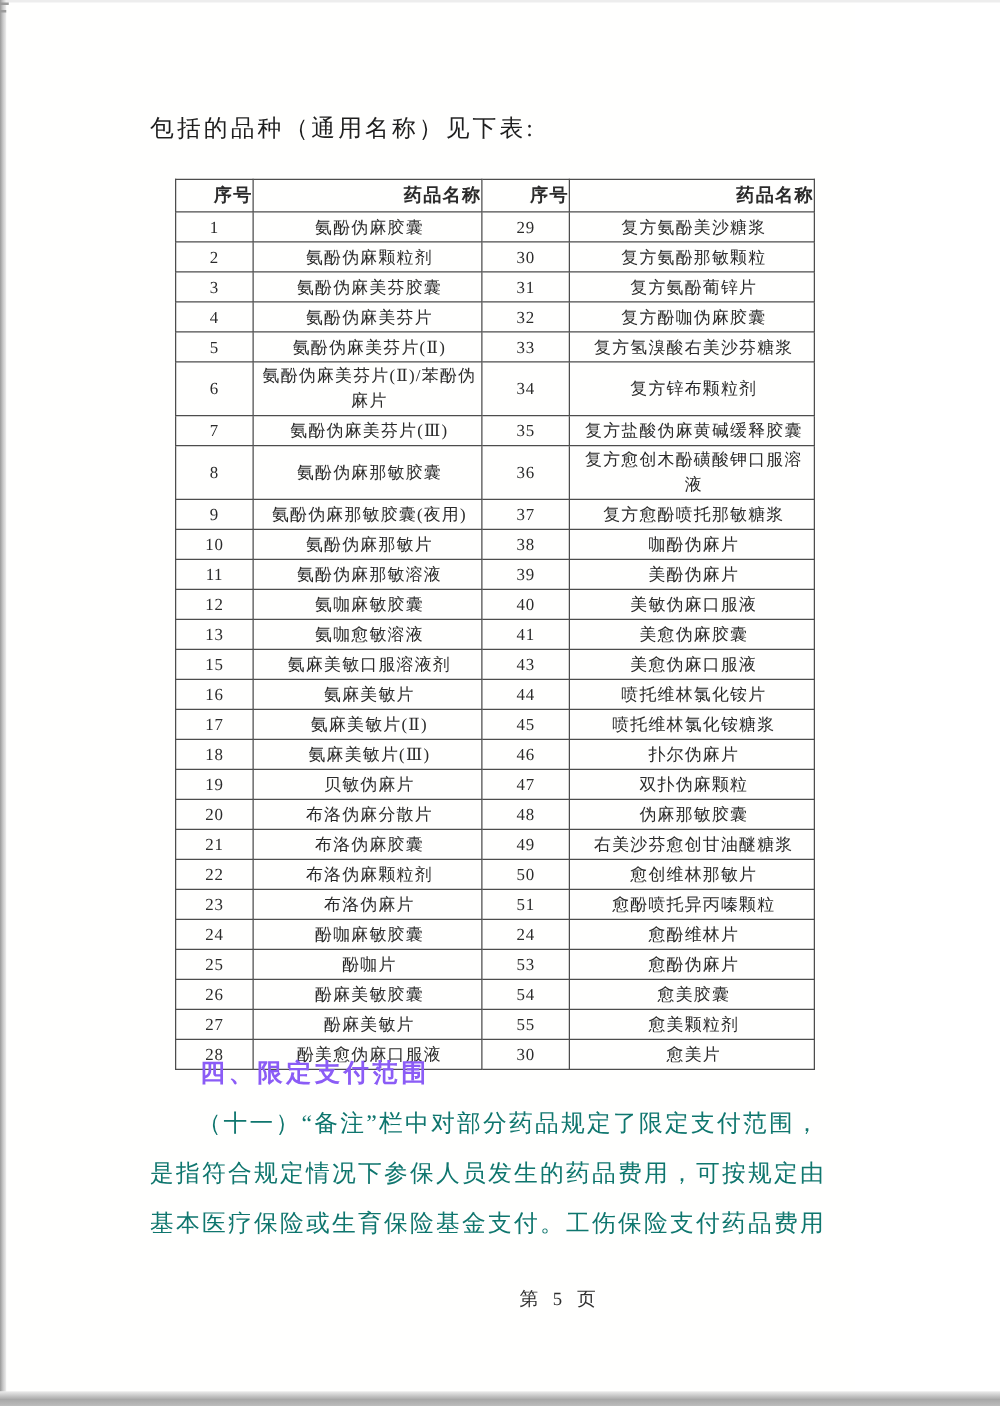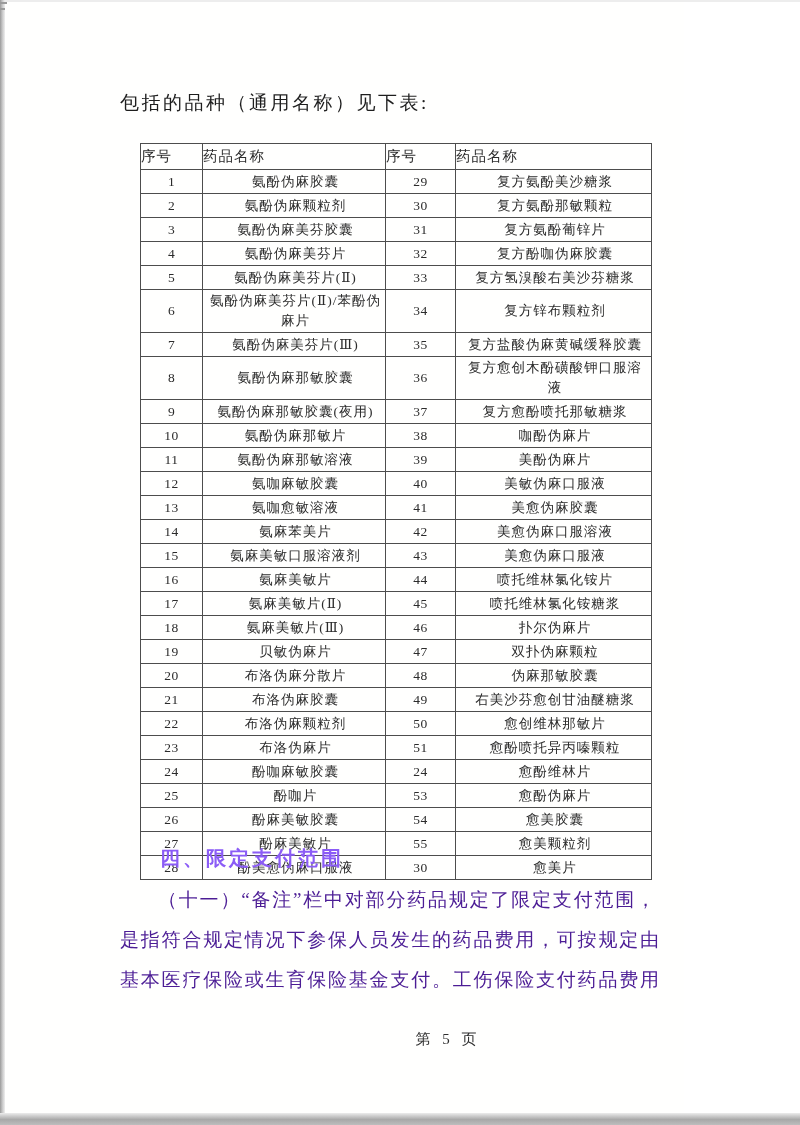--- a/index.html
+++ b/index.html
@@ -29,36 +29,36 @@
 
   table.drug-table {
     position:absolute; left:140px; top:143px; width:511px;
     border-collapse:collapse; table-layout:fixed;
   }
   .drug-table th, .drug-table td {
     border:1px solid #4d4d4d; padding:0; color:#2b2b2b;
     overflow:hidden;
   }
   .drug-table th {
-    height:25px; font-size:14.5px; font-weight:normal;
-    text-align:left; letter-spacing:1px;
+    height:25px; font-size:14.5px; font-weight:bold;
+    text-align:right; letter-spacing:1px;
   }
   .drug-table td { height:21px; font-size:13.5px; }
   .drug-table td.num { text-align:center; letter-spacing:0.5px; }
   .drug-table td.name { text-align:center; padding:1px 2px 1px 5px; letter-spacing:1px; line-height:20px; word-break:break-all; }
 
   .section-heading {
     position:absolute; left:160px; top:845px;
     font-family:"Liberation Sans","DejaVu Sans",sans-serif;
     font-size:20px; font-weight:bold; letter-spacing:3px; color:#8b5cf6;
     white-space:nowrap;
   }
   .para {
     position:absolute; left:120px; top:880px; width:600px;
-    font-size:19px; letter-spacing:1.8px; color:#4c1d95;
+    font-size:19px; letter-spacing:1.8px; color:#0f766e;
   }
   .para-line { line-height:40px; white-space:nowrap; }
   .para-line.indent { padding-left:38px; }
 
   .footer {
     position:absolute; left:0; top:1030px; width:800px;
     text-align:center; font-size:15px; letter-spacing:4px; color:#2e2e2e;padding-left:48px;
   }
 </style>
 </head>
@@ -161,26 +161,20 @@
           <td class="num">40</td>
           <td class="name">美敏伪麻口服液</td>
         </tr>
         <tr>
           <td class="num">13</td>
           <td class="name">氨咖愈敏溶液</td>
           <td class="num">41</td>
           <td class="name">美愈伪麻胶囊</td>
         </tr>
         <tr>
-          <td class="num">14</td>
-          <td class="name">氨麻苯美片</td>
-          <td class="num">42</td>
-          <td class="name">美愈伪麻口服溶液</td>
-        </tr>
-        <tr>
           <td class="num">15</td>
           <td class="name">氨麻美敏口服溶液剂</td>
           <td class="num">43</td>
           <td class="name">美愈伪麻口服液</td>
         </tr>
         <tr>
           <td class="num">16</td>
           <td class="name">氨麻美敏片</td>
           <td class="num">44</td>
           <td class="name">喷托维林氯化铵片</td>

